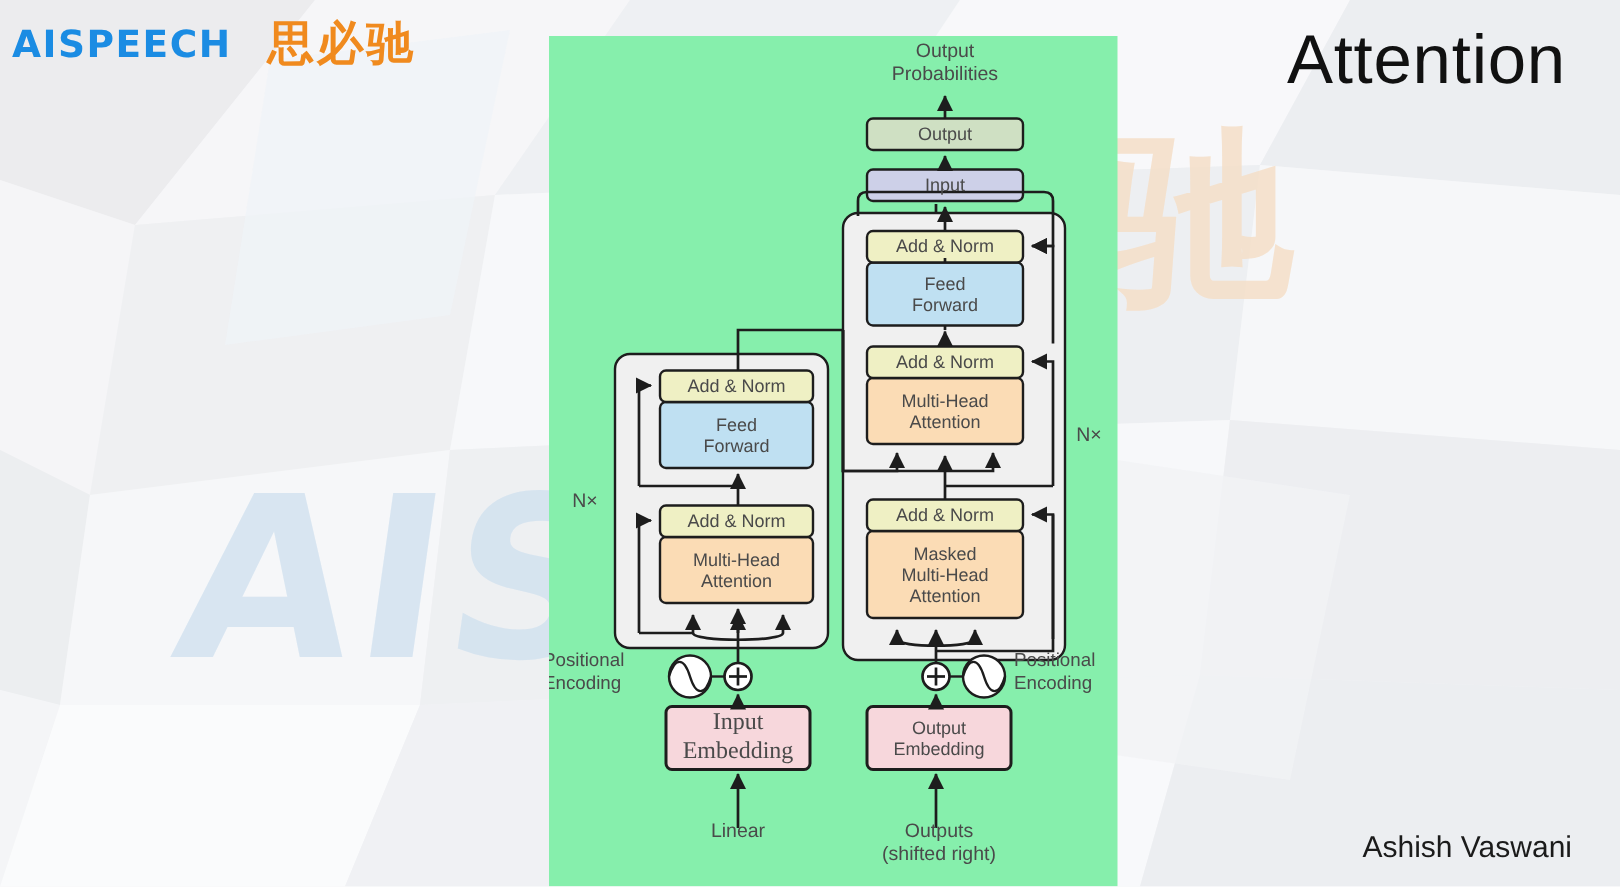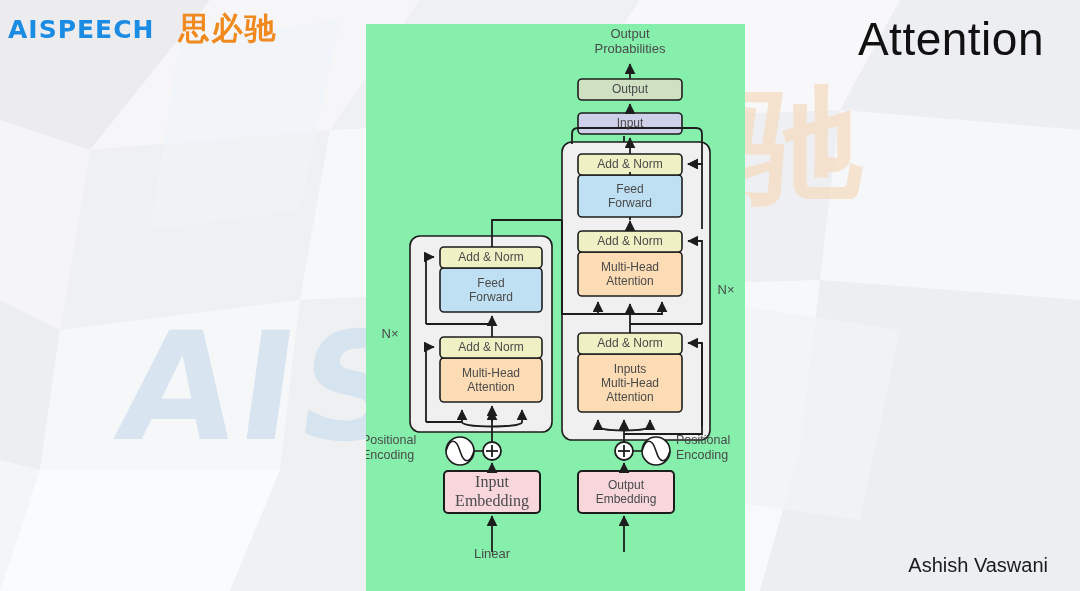--- a/index.html
+++ b/index.html
@@ -340,21 +340,21 @@
 
     <div class="blk-label" style="left:212px;top:55px;width:104px;height:21px;font-size:12px;">Output</div>
     <div class="blk-label" style="left:212px;top:89px;width:104px;height:21px;font-size:12px;">Input</div>
     <div class="blk-label" style="left:212px;top:130px;width:104px;height:21px;font-size:12px;">Add &amp; Norm</div>
     <div class="blk-label" style="left:212px;top:151px;width:104px;height:42px;font-size:12px;">Feed
 Forward</div>
     <div class="blk-label" style="left:212px;top:207px;width:104px;height:21px;font-size:12px;">Add &amp; Norm</div>
     <div class="blk-label" style="left:212px;top:228px;width:104px;height:44px;font-size:12px;">Multi-Head
 Attention</div>
     <div class="blk-label" style="left:212px;top:309px;width:104px;height:21px;font-size:12px;">Add &amp; Norm</div>
-    <div class="blk-label" style="left:212px;top:330px;width:104px;height:58px;font-size:12px;">Inputs
+    <div class="blk-label" style="left:212px;top:330px;width:104px;height:58px;font-size:12px;">Masked
 Multi-Head
 Attention</div>
 
     <div class="blk-label" style="left:74px;top:223px;width:102px;height:21px;font-size:12px;">Add &amp; Norm</div>
     <div class="blk-label" style="left:74px;top:244px;width:102px;height:44px;font-size:12px;">Feed
 Forward</div>
     <div class="blk-label" style="left:74px;top:313px;width:102px;height:21px;font-size:12px;">Add &amp; Norm</div>
     <div class="blk-label" style="left:74px;top:334px;width:102px;height:44px;font-size:12px;">Multi-Head
 Attention</div>
 
@@ -362,19 +362,21 @@
 Embedding</div>
     <div class="blk-label" style="left:212px;top:447px;width:96px;height:42px;font-size:12px;">Output
 Embedding</div>
 
     <div class="fig-label" style="left:-4px;top:409px;width:82px;font-size:12.5px;text-align:left;">Positional
 Encoding</div>
     <div class="fig-label" style="left:310px;top:409px;width:90px;font-size:12.5px;text-align:left;">Positional
 Encoding</div>
 
     <div class="fig-label" style="left:78px;top:522px;width:96px;font-size:13px;">Linear</div>
+    <div class="fig-label" style="left:198px;top:522px;width:124px;font-size:13px;">Outputs
+(shifted right)</div>
 
     <div class="fig-label" style="left:4px;top:302px;width:40px;font-size:13px;">N×</div>
     <div class="fig-label" style="left:340px;top:258px;width:40px;font-size:13px;">N×</div>
 
   </div>
 
 </div>
 
 </body></html>

